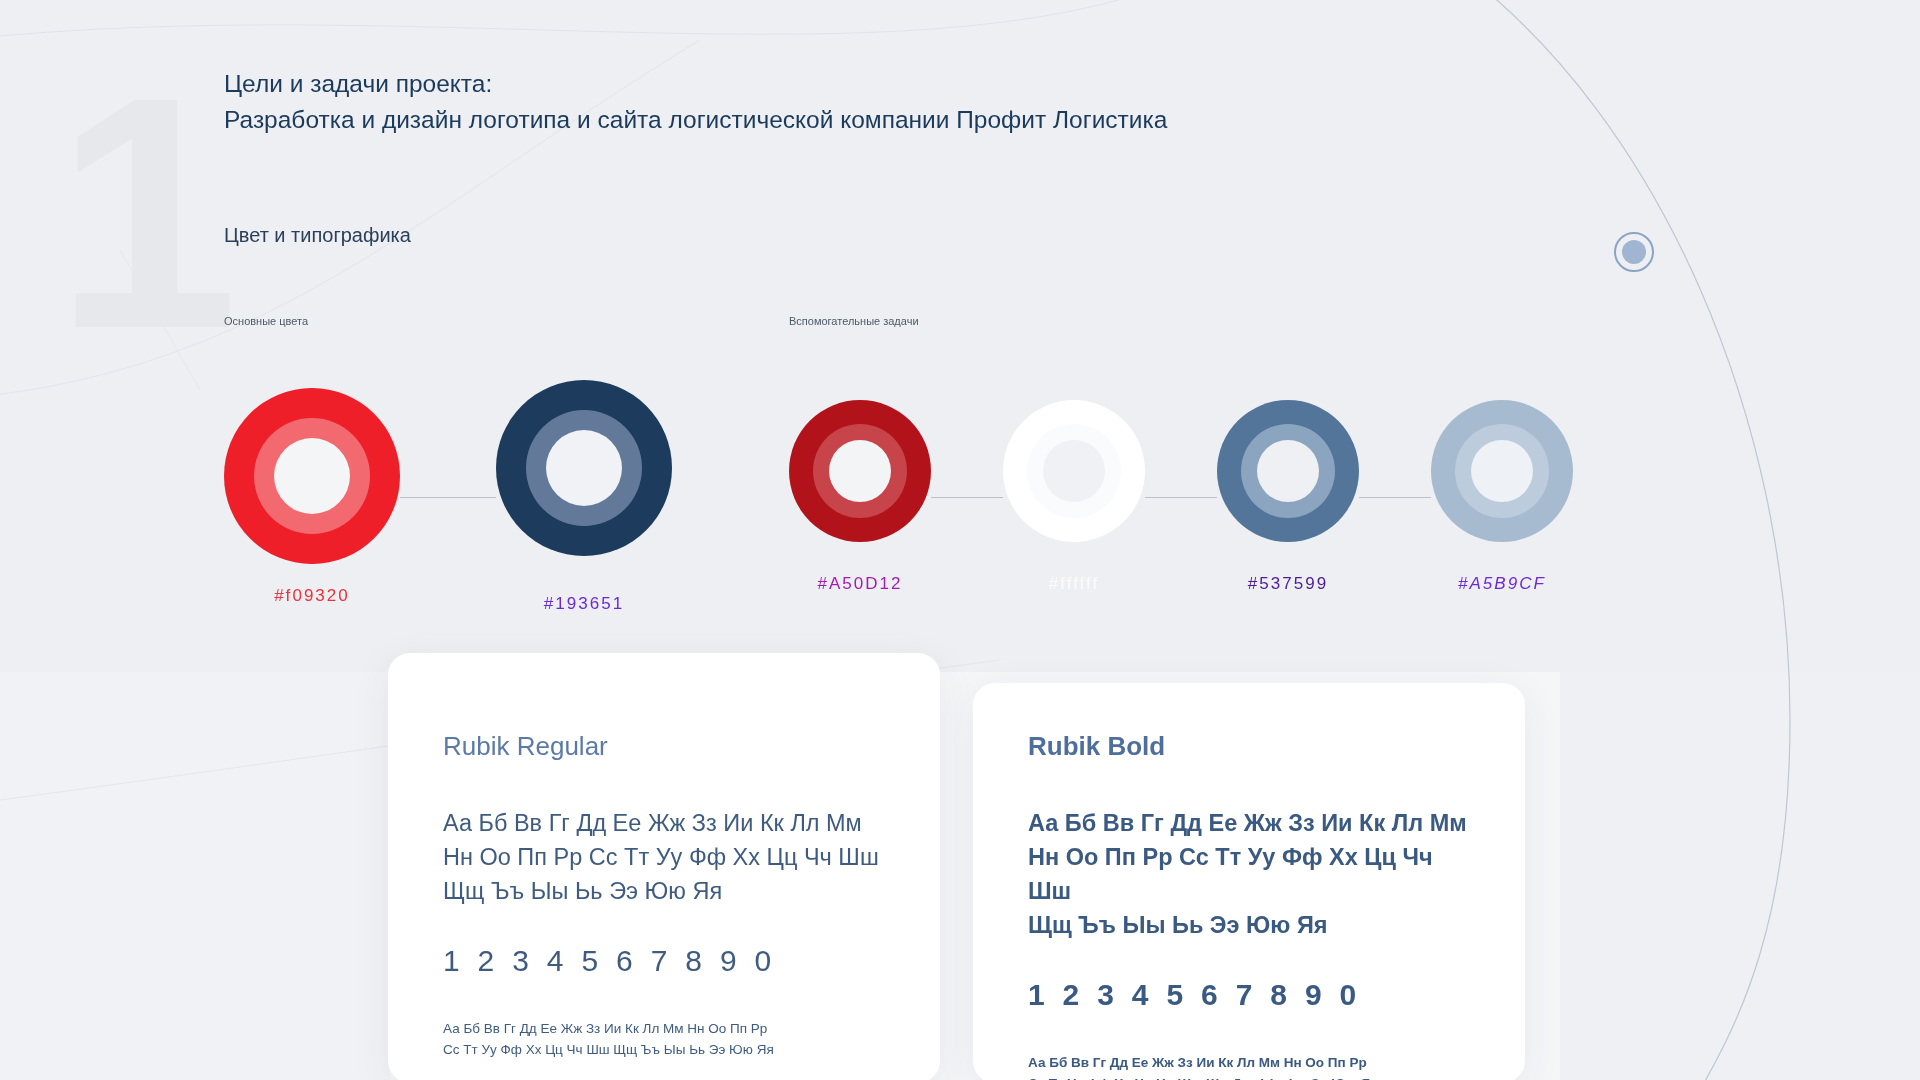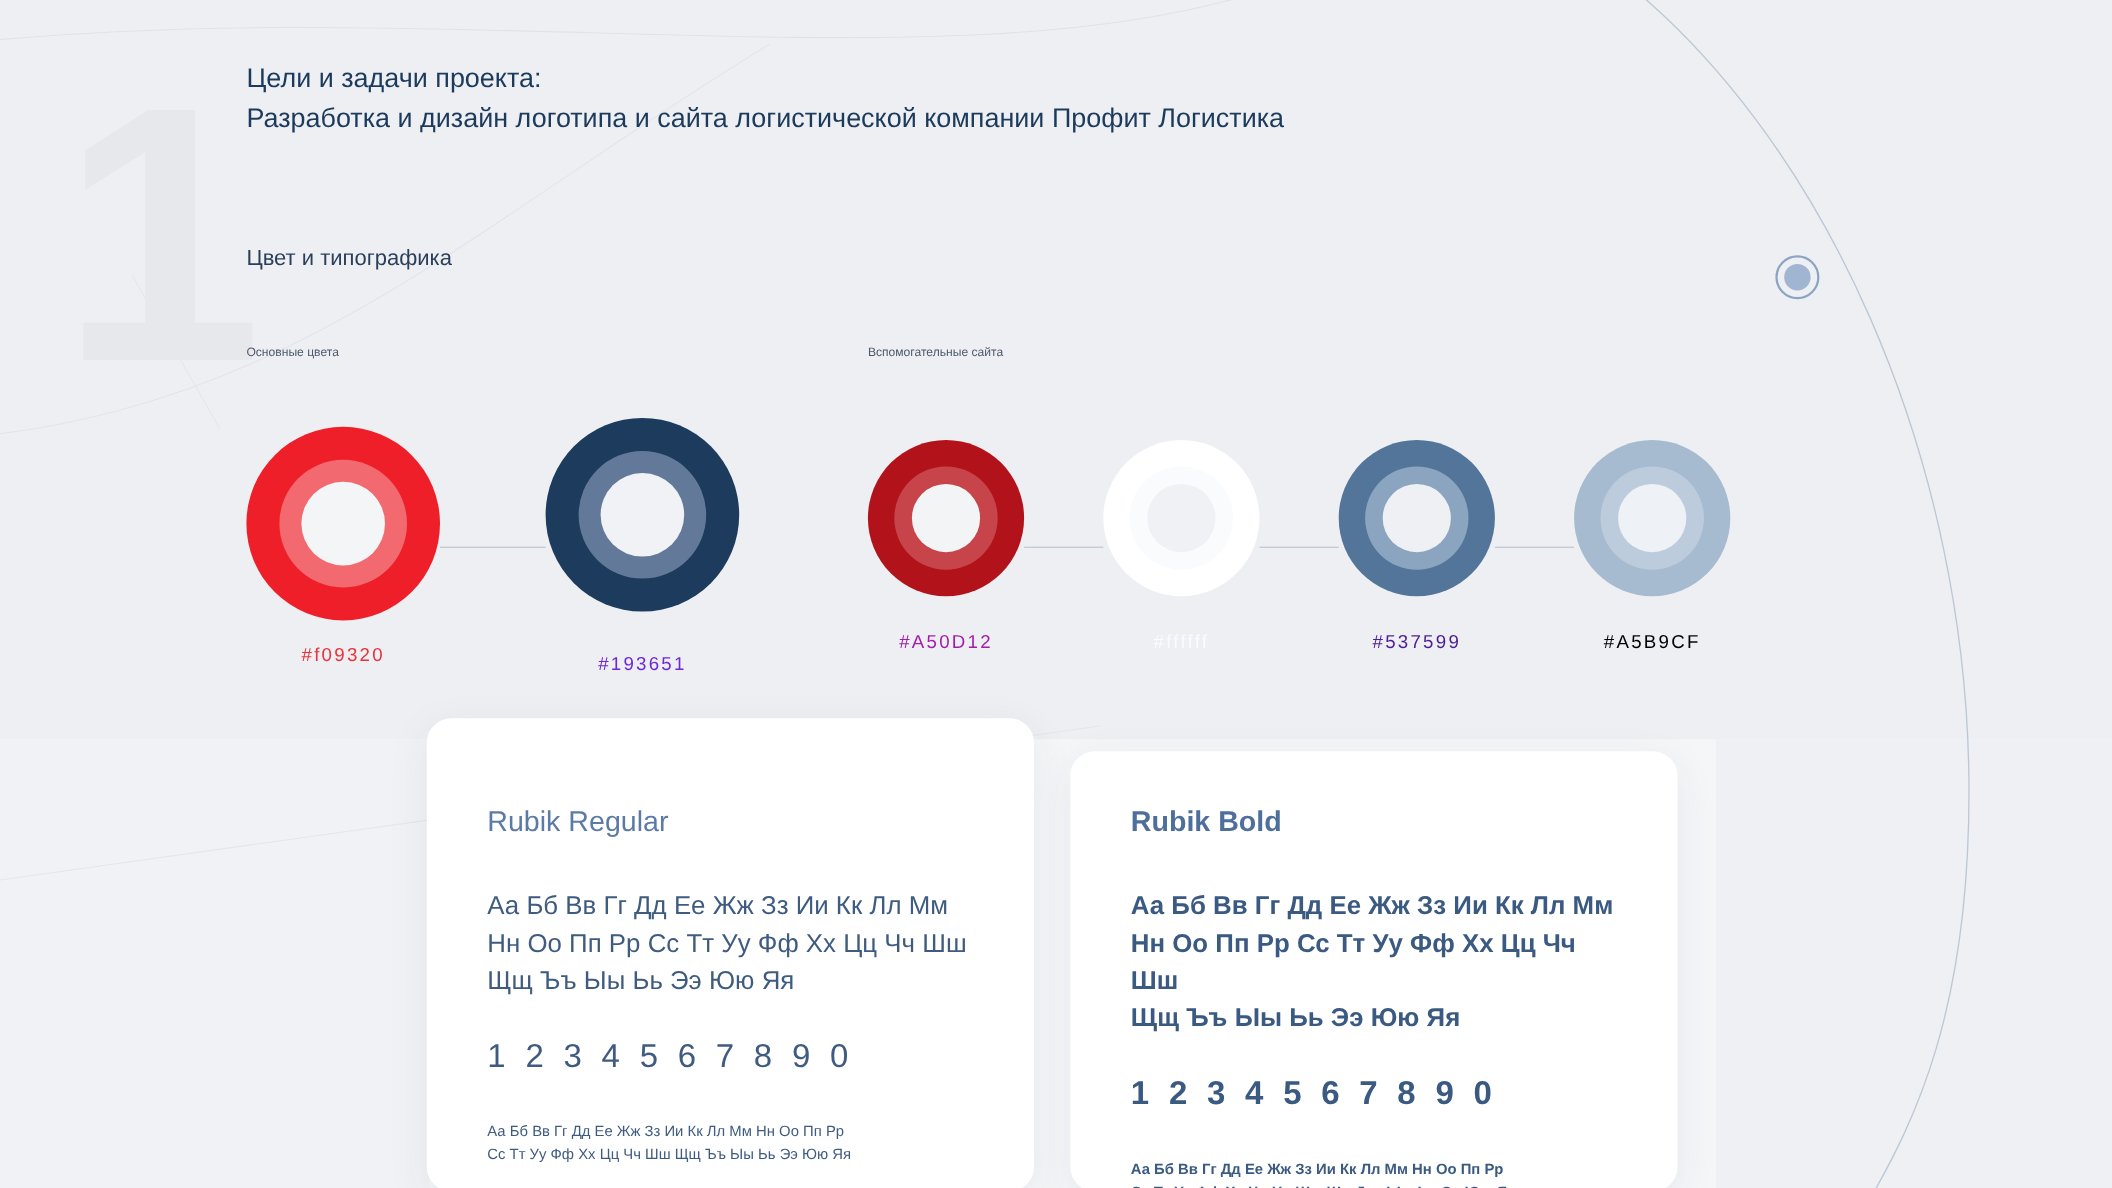--- a/index.html
+++ b/index.html
@@ -30,21 +30,21 @@
   
   .watermark {
     position:absolute; left:55px; top:48px;
     font-size:330px; line-height:1; font-weight:700;
     color:#e6e8ec;
     letter-spacing:-0.04em;
     user-select:none;
   }
 
   
-  .header { position:absolute; left:224px; top:54px; width:1200px; }
+  .header { position:absolute; left:224px; top:66px; width:1200px; }
   .header .line {
     font-size:24.5px; line-height:36px; color:#1b3a5c; font-weight:400;
     white-space:nowrap;
   }
 
   .section-title {
     position:absolute; left:224px; top:224px;
     font-size:20px; color:#2a3f5a; font-weight:400;
   }
 
@@ -145,21 +145,21 @@
   <div class="watermark">1</div>
 
   <div class="header">
     <div class="line">Цели и задачи проекта:</div>
     <div class="line">Разработка и дизайн логотипа и сайта логистической компании Профит Логистика</div>
   </div>
 
   <div class="section-title">Цвет и типографика</div>
 
   <div class="group-label group-primary-label">Основные цвета</div>
-  <div class="group-label group-secondary-label">Вспомогательные сайта</div>
+  <div class="group-label group-secondary-label">Вспомогательные задачи</div>
 
   <div class="swatch-row" id="primary-row">
       <div class="swatch">
         <div class="donut" style="width: 176px; height: 176px; background: rgb(239, 31, 42);">
           <div class="mid" style="width: 116px; height: 116px; background: rgb(242, 106, 112);">
             <div class="core" style="width: 76px; height: 76px; background: rgb(244, 245, 247);"></div>
           </div>
         </div>
         <div class="hexlabel" style="color: rgb(232, 50, 60); margin-top: 22px;">#f09320</div>
       </div>
@@ -200,21 +200,21 @@
         </div>
         <div class="hexlabel" style="color: #4c1d95; margin-top: 32px;">#537599</div>
       </div>
       <div class="connector" style="width: 72px;"></div>
       <div class="swatch">
         <div class="donut" style="width: 142px; height: 142px; background: rgb(166, 186, 208);">
           <div class="mid" style="width: 94px; height: 94px; background: rgb(189, 204, 221);">
             <div class="core" style="width: 62px; height: 62px; background: rgb(238, 241, 245);"></div>
           </div>
         </div>
-        <div class="hexlabel" style="color: #000000; margin-top: 32px;">#A5B9CF</div>
+        <div class="hexlabel" style="color: #6d28d9; margin-top: 32px; font-style: italic;">#A5B9CF</div>
       </div>
     </div>
 
   <div class="node-marker">
     <div class="dot"></div>
   </div>
 
   <div class="type-card" id="card-regular">
     <div class="card-inner">
       <div class="card-title">Rubik Regular</div>

